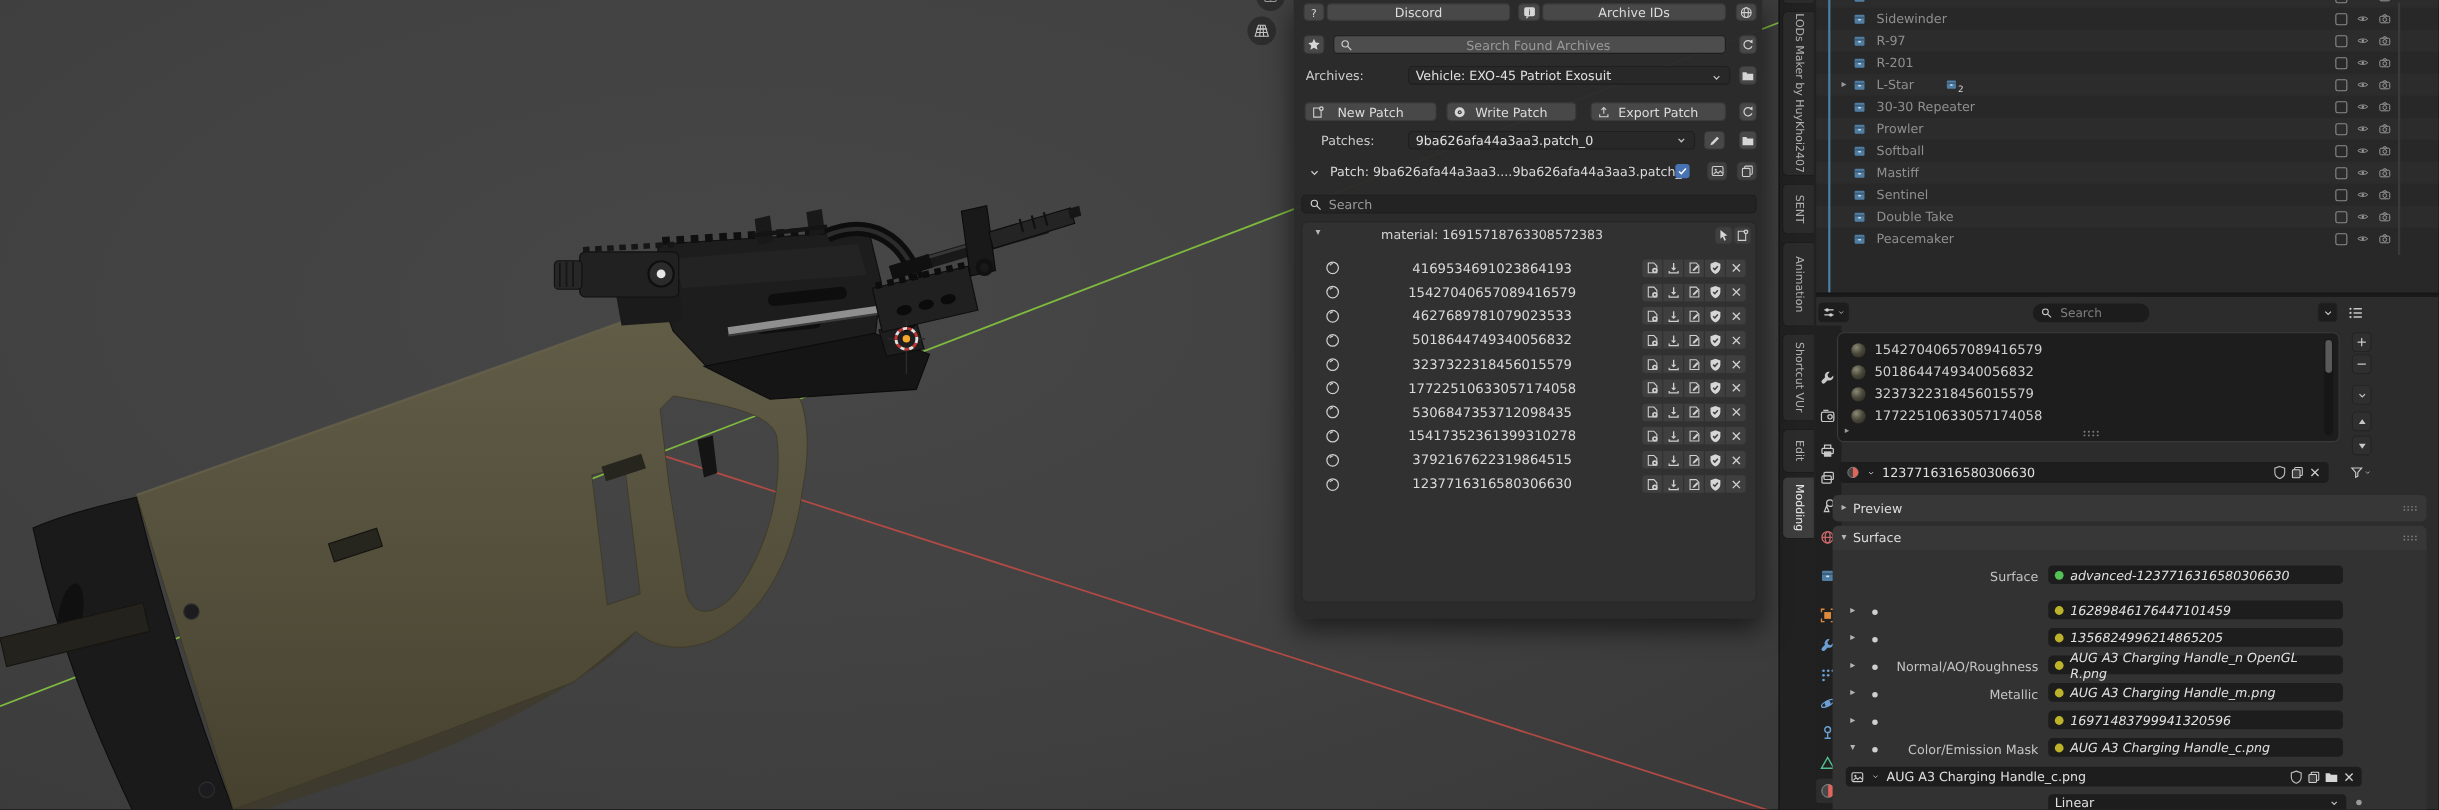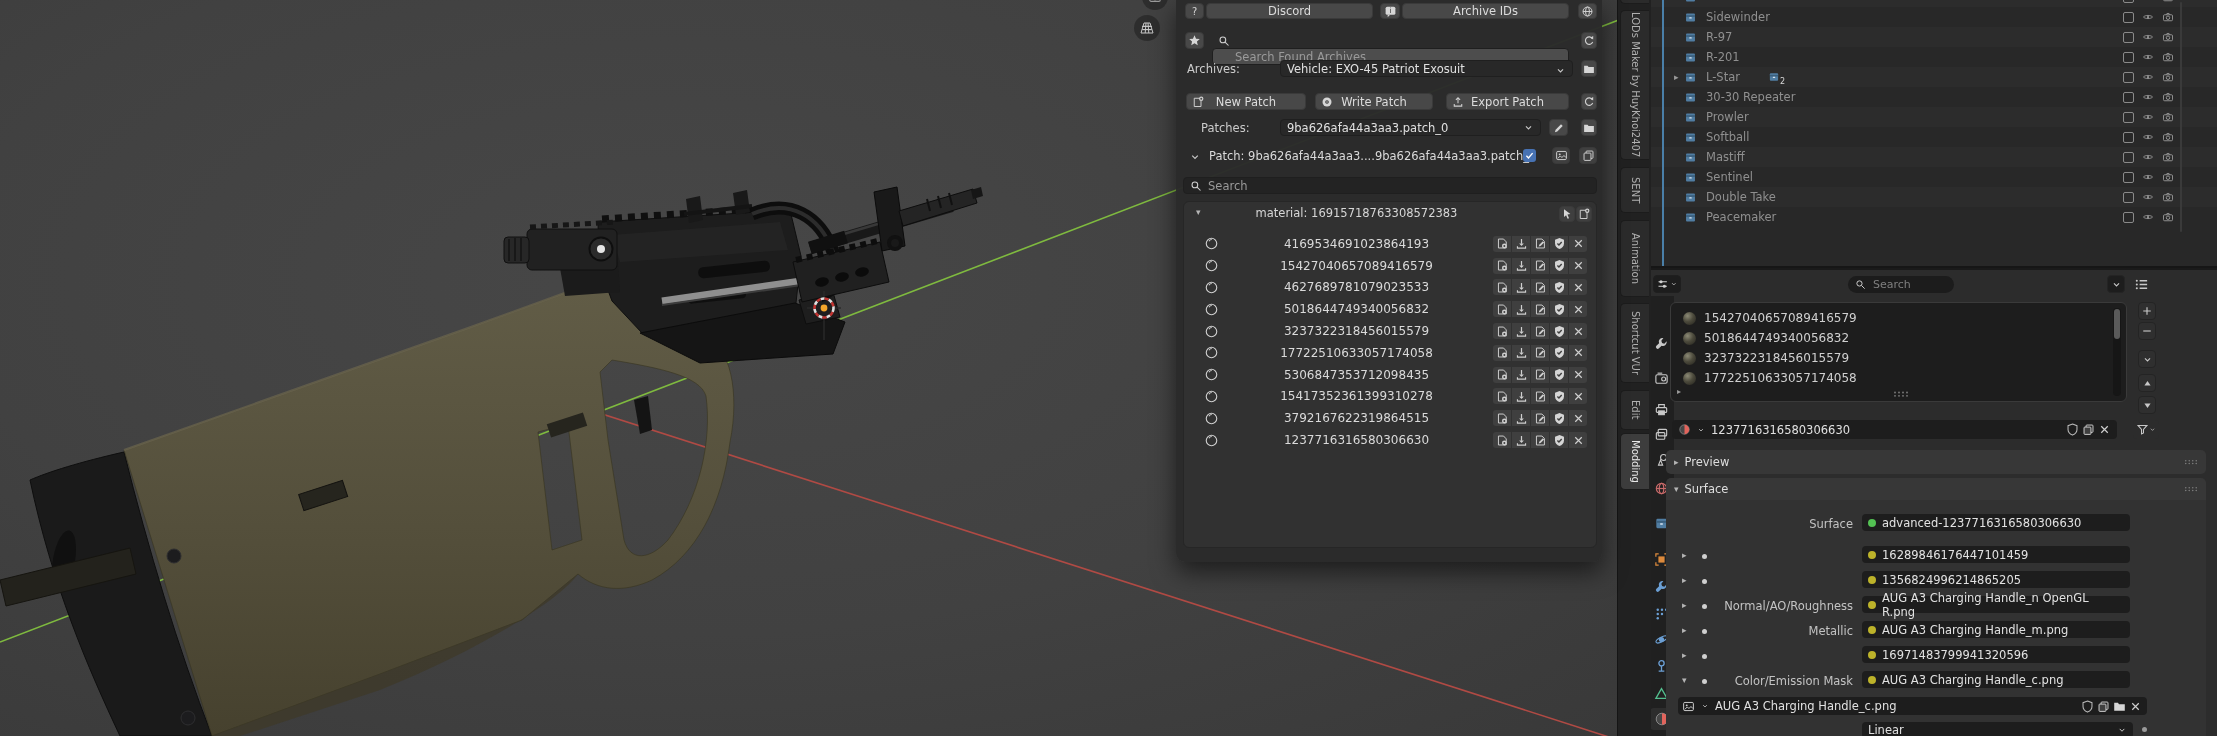--- a/index.html
+++ b/index.html
@@ -79,21 +79,21 @@
   .ydot{background:#bdb32a;}
   .gdot{background:#53c153;}
   .panelhdr{position:absolute;background:#373737;border-radius:5px;display:flex;align-items:center;
     gap:6px;padding:0 8px;color:#dedede;box-sizing:border-box;}
   #surfbody{position:absolute;left:16px;top:230px;width:540px;height:238px;background:#323232;}
   .trow{position:absolute;left:0;width:540px;height:25px;}
   .tchev{position:absolute;left:16px;top:4px;color:#b5b5b5;font-size:9px;}
   .tsock{position:absolute;left:36px;top:8px;width:5px;height:5px;border-radius:50%;background:#cfcfcf;}
   .tlabel{position:absolute;left:44px;top:3px;width:143px;text-align:right;color:#c3c3c3;}
   .tfield{position:absolute;left:196px;top:0;width:268px;height:17px;background:#1d1d1d;border-radius:4px;
-    display:flex;align-items:center;gap:6px;padding:0 6px;box-sizing:border-box;color:#e2e2e2;}
+    display:flex;align-items:center;gap:6px;padding:0 6px;box-sizing:border-box;color:#e2e2e2;font-style:italic;}
   .fico{position:absolute;display:flex;gap:3px;align-items:center;}
 </style>
 </head>
 <body>
 <div id="root">
 
 <svg width="0" height="0" style="position:absolute">
 <defs>
 <symbol id="i-search" viewBox="0 0 16 16">
           <g fill="none" stroke="#cfcfcf" stroke-width="1.4">
@@ -450,21 +450,21 @@
           <use href="#i-globe"></use>
         </svg>
   </div>
 
   <div class="btn" style="left:9px;top:32px;width:19px;height:17px;">
     <svg class="ic" width="13" height="13">
           <use href="#i-star"></use>
         </svg>
   </div>
   <div style="position:absolute;left:36px;top:32px;width:357px;height:17px;">
-    <input class="srch" style="position: absolute; left: 0px; top: 16px; width: 100%; height: 100%; background: rgb(77, 77, 77); padding: 0px 6px 0px 22px;" style2="" placeholder="Search Found Archives">
+    <input class="srch" style="position: absolute; left: 0px; top: 0px; width: 100%; height: 100%; background: rgb(77, 77, 77); text-align: center; padding: 0px 6px 0px 22px;" style2="" placeholder="Search Found Archives">
     <svg class="ic" width="12" height="12" style="position:absolute;left:6px;top:2.5px;">
           <use href="#i-search"></use>
         </svg>
   </div>
   <div class="btn" style="left:405px;top:32px;width:16px;height:17px;">
     <svg class="ic" width="12" height="12">
           <use href="#i-refresh"></use>
         </svg>
   </div>
 

